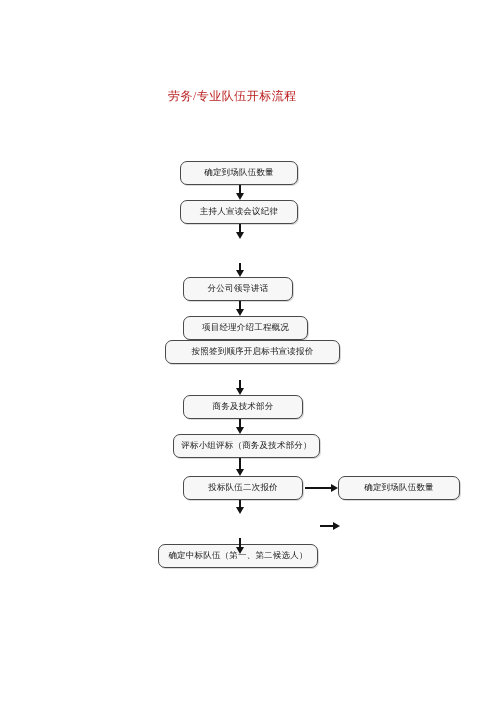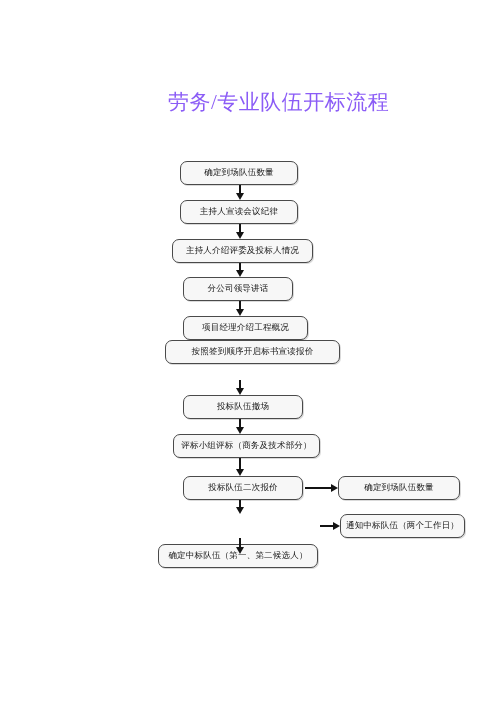--- a/index.html
+++ b/index.html
@@ -17,23 +17,23 @@
   #page {
     position: relative;
     width: 500px;
     height: 707px;
     background: #ffffff;
   }
   .title {
     position: absolute;
     left: 168px;
     top: 88px;
-    font-size: 21px;
+    font-size: 12px;
     letter-spacing: 0.5px;
-    color: #8b5cf6;
+    color: #b91c1c;
     font-family: "Liberation Serif", "DejaVu Serif", serif;
     white-space: nowrap;
   }
   .node {
     position: absolute;
     box-sizing: border-box;
     border: 1px solid #4a4a4a;
     border-radius: 7px;
     background: #f7f7f7;
     display: flex;
@@ -89,37 +89,36 @@
   <div class="title">劳务/专业队伍开标流程</div>
 
   <div class="node" style="left:180px; top:161px; width:118px; height:24px;">确定到场队伍数量</div>
 
   <div class="arrow-v" style="left:239px; top:185px; height:9px;"></div>
 
   <div class="node" style="left:180px; top:200px; width:118px; height:24px;">主持人宣读会议纪律</div>
 
   <div class="arrow-v" style="left:239px; top:224px; height:9px;"></div>
 
-  <div class="node" style="left:172px; top:239px; width:141px; height:24px;">主持人介绍评委及投标人情况</div>
 
   <div class="arrow-v" style="left:239px; top:263px; height:8px;"></div>
 
   <div class="node" style="left:183px; top:277px; width:110px; height:24px;">分公司领导讲话</div>
 
   <div class="arrow-v" style="left:239px; top:301px; height:9px;"></div>
 
   <div class="node" style="left:183px; top:316px; width:125px; height:24px;">项目经理介绍工程概况</div>
 
   <div class="arrow-v" style="left:239px; top:340px; height:10px;"></div>
 
   <div class="node" style="left:165px; top:340px; width:175px; height:24px;">按照签到顺序开启标书宣读报价</div>
 
   <div class="arrow-v" style="left:239px; top:380px; height:9px;"></div>
 
-  <div class="node" style="left:183px; top:395px; width:120px; height:24px;">投标队伍撤场</div>
+  <div class="node" style="left:183px; top:395px; width:120px; height:24px;">商务及技术部分</div>
 
   <div class="arrow-v" style="left:239px; top:419px; height:9px;"></div>
 
   <div class="node" style="left:173px; top:434px; width:147px; height:24px;">评标小组评标（商务及技术部分）</div>
 
   <div class="arrow-v" style="left:239px; top:458px; height:12px;"></div>
 
   <div class="node" style="left:183px; top:476px; width:120px; height:24px;">投标队伍二次报价</div>
 
   <div class="arrow-v" style="left:239px; top:500px; height:8px;"></div>
@@ -128,15 +127,14 @@
 
   <div class="arrow-v" style="left:239px; top:538px; height:10px;"></div>
 
 
   <div class="arrow-h" style="left:305px; top:487px; width:27px;"></div>
 
   <div class="node" style="left:338px; top:476px; width:122px; height:24px;">确定到场队伍数量</div>
 
   <div class="arrow-h" style="left:320px; top:525px; width:14px;"></div>
 
-  <div class="node" style="left:340px; top:514px; width:125px; height:24px;">通知中标队伍（两个工作日）</div>
 
 </div>
 
 </body></html>

